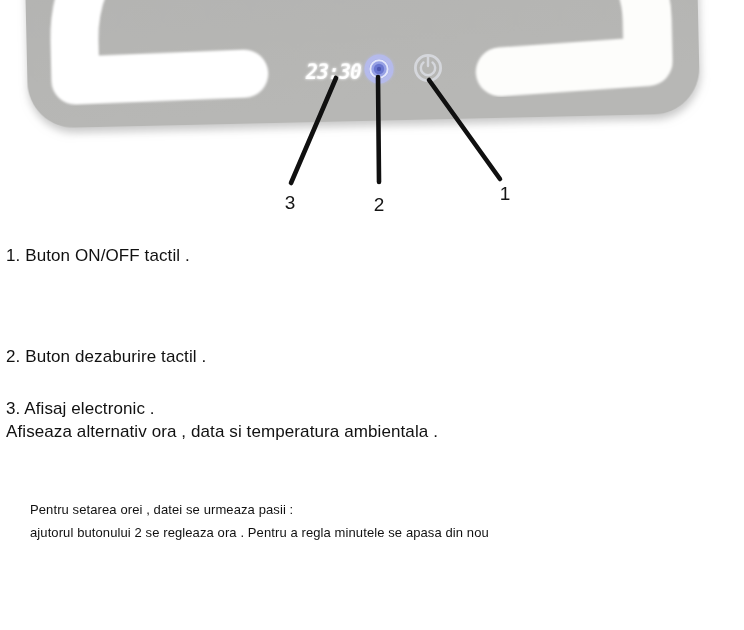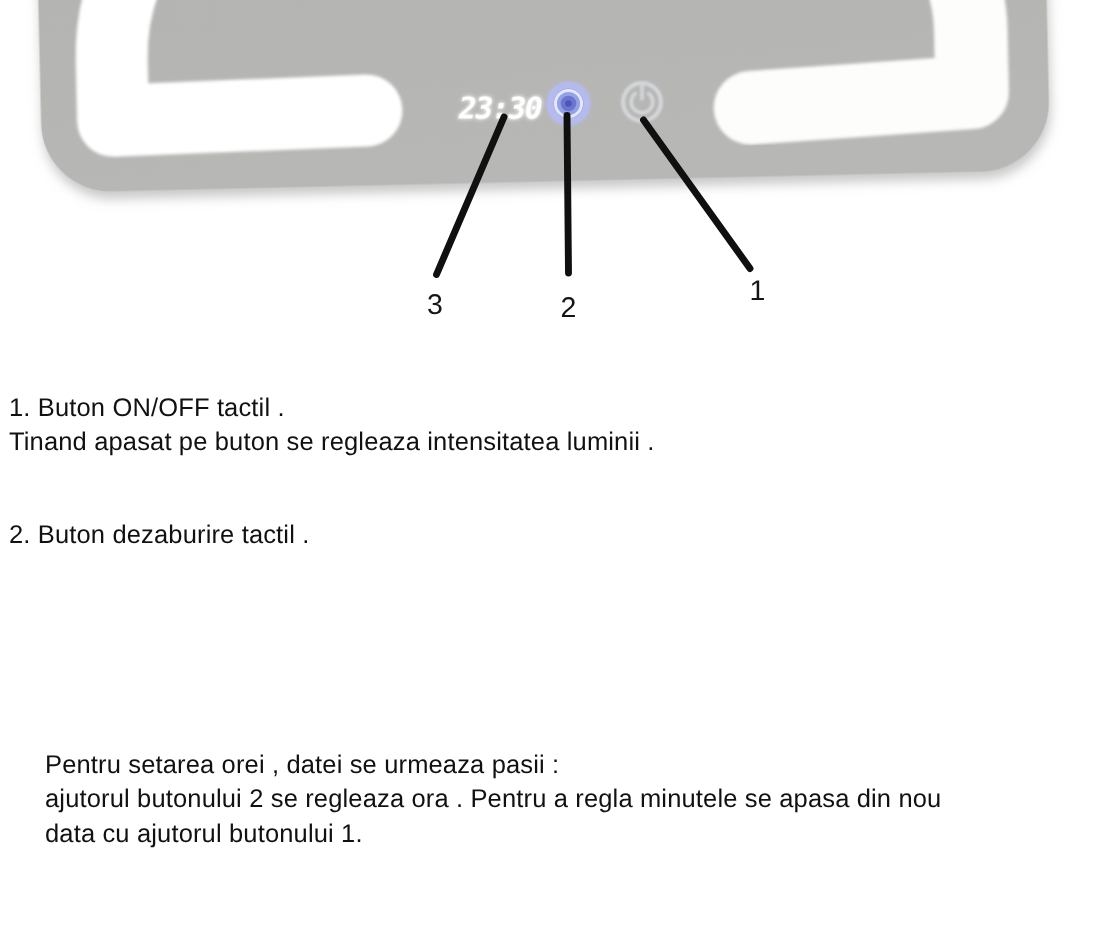--- a/index.html
+++ b/index.html
@@ -12,24 +12,24 @@
     position: relative;
   }
   .page { position: absolute; inset: 0; width: 744px; height: 630px; }
 
   .figure { position: absolute; left: 0; top: 0; width: 744px; height: 232px; }
   .figure svg { display: block; }
 
   .content { position: absolute; left: 0; top: 0; width: 744px; }
   .sec { position: absolute; left: 6px; font-size: 17px; line-height: 22.5px; white-space: nowrap; }
   .sec div { letter-spacing: 0.1px; }
-  #sec-1 { top: 261px; }
+  #sec-1 { top: 245px; }
   #sec-2 { top: 346px; }
   #sec-3 { top: 398px; }
-  .para { position: absolute; left: 30px; top: 498px; font-size: 17px; line-height: 23px; white-space: nowrap; }
+  .para { position: absolute; left: 30px; top: 498px; font-size: 13px; line-height: 23px; white-space: nowrap; }
   .para div { letter-spacing: 0.1px; }
 
   .clock-text {
     font-family: "DejaVu Sans Mono", monospace;
     font-weight: bold;
     letter-spacing: -1px;
   }
   .callout-label {
     font-family: "Liberation Sans", sans-serif;
     font-size: 19px;
@@ -103,30 +103,30 @@
       <text class="callout-label" x="290" y="209" text-anchor="middle">3</text>
       <text class="callout-label" x="379" y="211" text-anchor="middle">2</text>
       <text class="callout-label" x="505" y="200" text-anchor="middle">1</text>
     </svg>
   </div>
 
   <div class="content">
 
     <section class="sec" id="sec-1">
       <div>1. Buton ON/OFF tactil .</div>
-      <div>Tinand apasat pe buton se regleaza intensitatea luminii .</div>
     </section>
 
     <section class="sec" id="sec-2">
       <div>2. Buton dezaburire tactil .</div>
     </section>
 
     <section class="sec" id="sec-3">
+      <div>3. Afisaj electronic .</div>
+      <div>Afiseaza alternativ ora , data si temperatura ambientala .</div>
     </section>
 
     <section class="para">
       <div>Pentru setarea orei , datei se urmeaza pasii :</div>
       <div>ajutorul butonului 2 se regleaza ora . Pentru a regla minutele se apasa din nou</div>
-      <div>data cu ajutorul butonului 1.</div>
     </section>
 
   </div>
 </div>
 
 </body></html>

